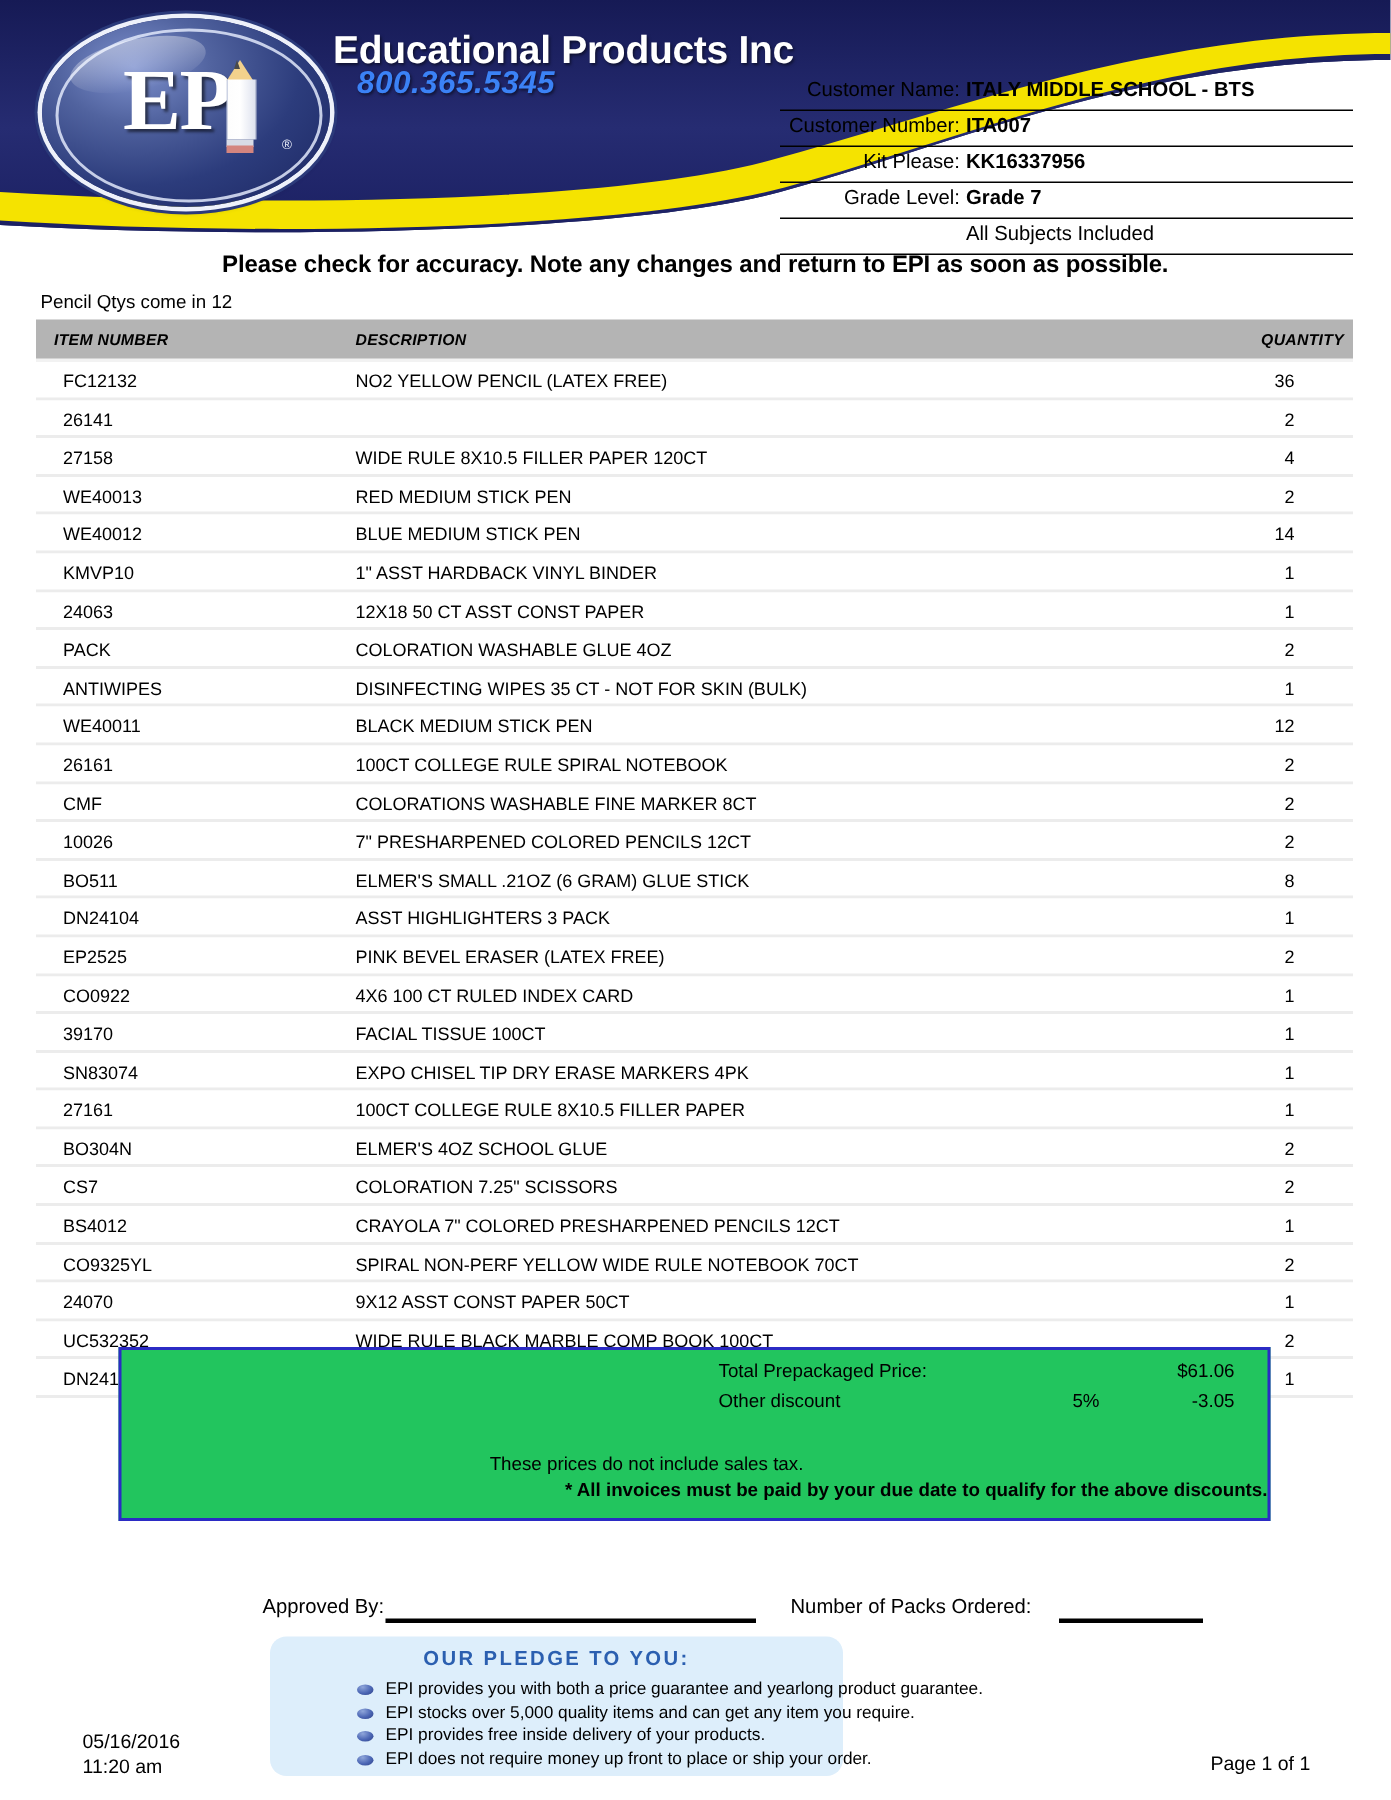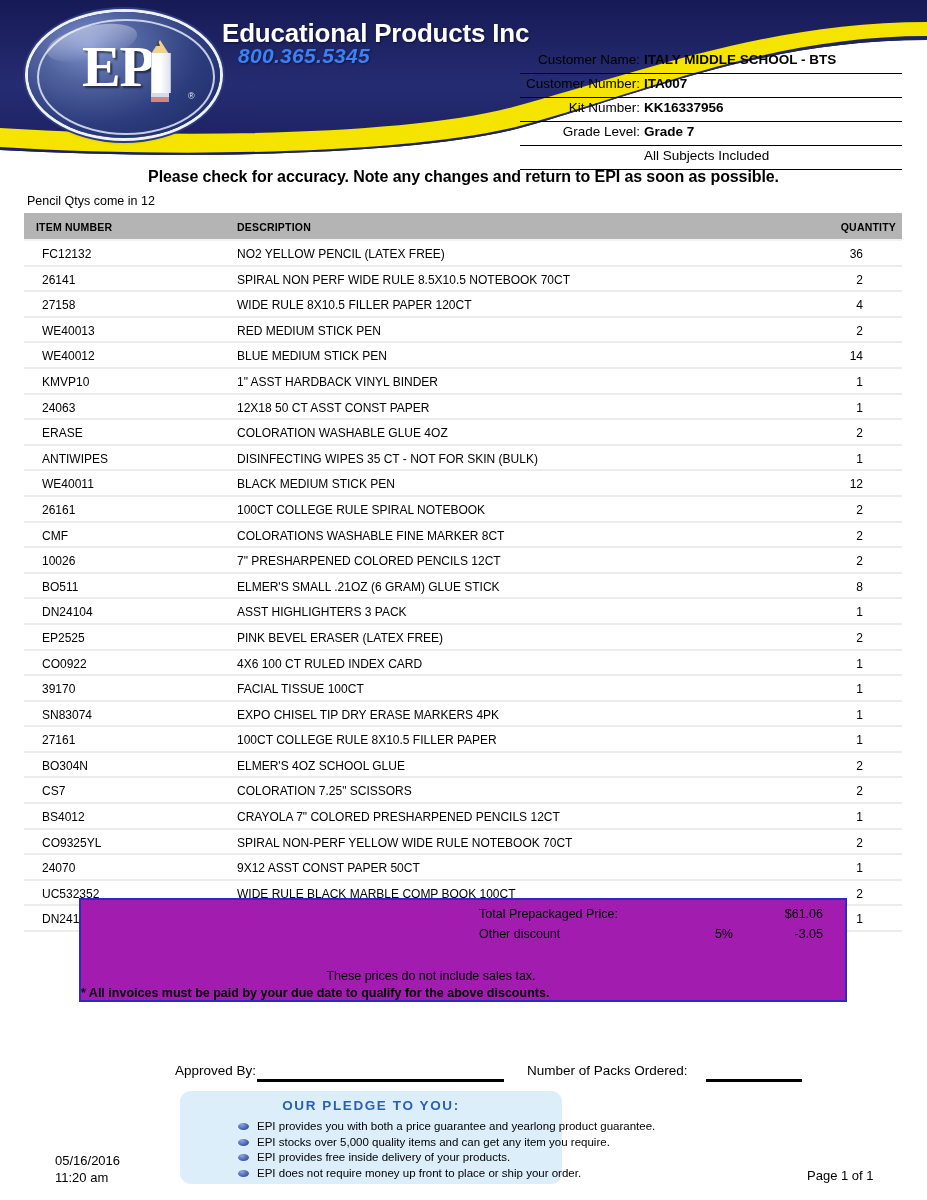--- a/index.html
+++ b/index.html
@@ -84,34 +84,34 @@
     position:absolute;left:0;top:168px;width:927px;text-align:center;
     font-size:16px;font-weight:bold;letter-spacing:-.1px;
   }
   #pencil-note{position:absolute;left:27px;top:194px;font-size:12.5px;text-align:right;}
 
   
   #items-table{position:absolute;left:24px;top:213px;width:878px;}
   #table-header{
     position:relative;height:26px;background:#b4b4b4;border-bottom:2px solid #f2f2f2;
   }
-  .th{position:absolute;top:8px;font-size:10.5px;font-weight:bold;letter-spacing:.2px;}
+  .th{position:absolute;top:8px;font-size:10.5px;font-weight:bold;letter-spacing:.2px;font-style:italic;}
   .th-item{left:12px;}
   .th-desc{left:213px;}
   .th-qty{right:6px;}
 
   .item-row{position:relative;height:23.6px;border-bottom:2px solid #ececec;background:#fff;}
   .cell-item{position:absolute;left:18px;top:6px;font-size:12px;}
   .cell-desc{position:absolute;left:213px;top:6px;font-size:12px;}
   .cell-qty{position:absolute;right:39px;top:6px;font-size:12px;text-align:right;}
 
   
   #totals-box{
-    position:absolute;left:79px;top:898px;width:768px;height:104px;
-    border:2.5px solid #2b2bc4;background:#a21caf;box-sizing:border-box;
+    position:absolute;left:79px;top:898px;width:768px;height:116px;
+    border:2.5px solid #2b2bc4;background:#22c55e;box-sizing:border-box;
   }
   .total-line{position:relative;height:18px;}
   .tl-label{position:absolute;font-size:12.5px;}
   .tl-pct{position:absolute;font-size:12.5px;text-align:right;}
   .tl-amt{position:absolute;font-size:12.5px;text-align:right;}
 
   #tl-row1{margin-top:7px;}
   #tl-row1 .tl-label{left:398px;}
   #tl-row1 .tl-amt{right:22px;width:90px;}
   #tl-row2{margin-top:2px;}
@@ -119,21 +119,21 @@
   #tl-row2 .tl-pct{right:112px;width:60px;}
   #tl-row2 .tl-amt{right:22px;width:90px;}
 
   #tl-row3{
     position:absolute;left:391px;top:48px;width:365px;height:19px;background:#ffff00;
   }
   #tl-row3 .tl-label{left:7px;top:2px;font-weight:bold;}
   #tl-row3 .tl-amt{right:6px;top:2px;width:80px;font-weight:bold;}
 
   #tax-note{position:absolute;left:0;top:69px;width:700px;text-align:center;font-size:12.5px;}
-  #invoice-note{position:absolute;left:0;top:86px;width:764px;text-align:left;font-size:12.5px;font-weight:bold;}
+  #invoice-note{position:absolute;left:0;top:86px;width:764px;text-align:right;font-size:12.5px;font-weight:bold;}
 
   
   #approved-by{position:absolute;left:175px;top:1063px;font-size:13.5px;}
   #approved-rule{position:absolute;left:257px;top:1079px;width:247px;height:2.5px;background:#000;}
   #packs-ordered{position:absolute;left:527px;top:1063px;font-size:13.5px;}
   #packs-rule{position:absolute;left:706px;top:1079px;width:96px;height:2.5px;background:#000;}
 
   
   #pledge-box{
     position:absolute;left:180px;top:1091px;width:382px;height:93px;
@@ -196,21 +196,21 @@
 <div id="customer-info">
   <div class="info-row">
     <span class="info-label">Customer Name:</span>
     <span class="info-value">ITALY MIDDLE SCHOOL - BTS</span>
   </div>
   <div class="info-row">
     <span class="info-label">Customer Number:</span>
     <span class="info-value">ITA007</span>
   </div>
   <div class="info-row">
-    <span class="info-label">Kit Number:</span>
+    <span class="info-label">Kit Please:</span>
     <span class="info-value">KK16337956</span>
   </div>
   <div class="info-row">
     <span class="info-label">Grade Level:</span>
     <span class="info-value">Grade 7</span>
   </div>
   <div class="info-row no-label">
     <span class="info-value regular">All Subjects Included</span>
   </div>
 </div>
@@ -225,21 +225,20 @@
     <span class="th th-qty">QUANTITY</span>
   </div>
   <div id="table-body">
       <div class="item-row">
         <span class="cell-item">FC12132</span>
         <span class="cell-desc">NO2 YELLOW PENCIL (LATEX FREE)</span>
         <span class="cell-qty">36</span>
       </div>
       <div class="item-row">
         <span class="cell-item">26141</span>
-        <span class="cell-desc">SPIRAL NON PERF WIDE RULE 8.5X10.5 NOTEBOOK 70CT</span>
         <span class="cell-qty">2</span>
       </div>
       <div class="item-row">
         <span class="cell-item">27158</span>
         <span class="cell-desc">WIDE RULE 8X10.5 FILLER PAPER 120CT</span>
         <span class="cell-qty">4</span>
       </div>
       <div class="item-row">
         <span class="cell-item">WE40013</span>
         <span class="cell-desc">RED MEDIUM STICK PEN</span>
@@ -254,21 +253,21 @@
         <span class="cell-item">KMVP10</span>
         <span class="cell-desc">1" ASST HARDBACK VINYL BINDER</span>
         <span class="cell-qty">1</span>
       </div>
       <div class="item-row">
         <span class="cell-item">24063</span>
         <span class="cell-desc">12X18 50 CT ASST CONST PAPER</span>
         <span class="cell-qty">1</span>
       </div>
       <div class="item-row">
-        <span class="cell-item">ERASE</span>
+        <span class="cell-item">PACK</span>
         <span class="cell-desc">COLORATION WASHABLE GLUE 4OZ</span>
         <span class="cell-qty">2</span>
       </div>
       <div class="item-row">
         <span class="cell-item">ANTIWIPES</span>
         <span class="cell-desc">DISINFECTING WIPES 35 CT - NOT FOR SKIN (BULK)</span>
         <span class="cell-qty">1</span>
       </div>
       <div class="item-row">
         <span class="cell-item">WE40011</span>

